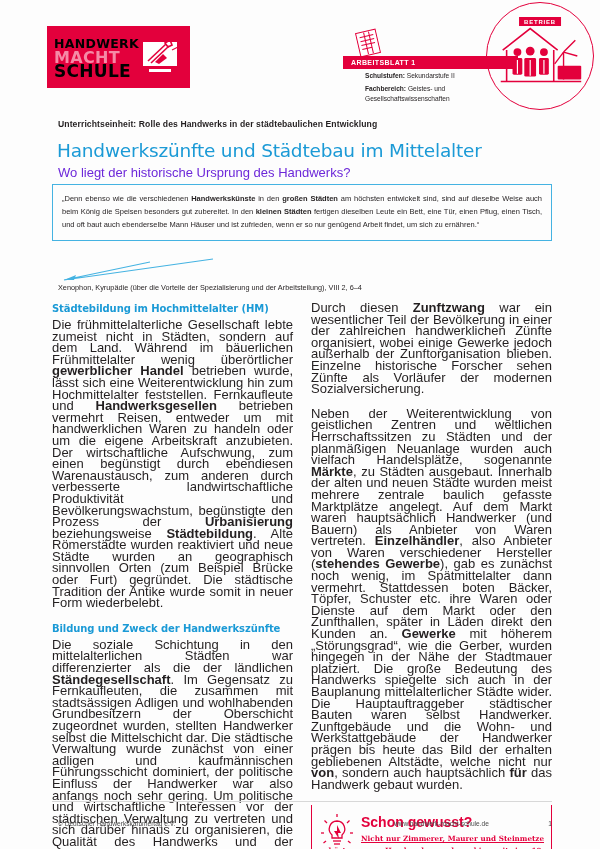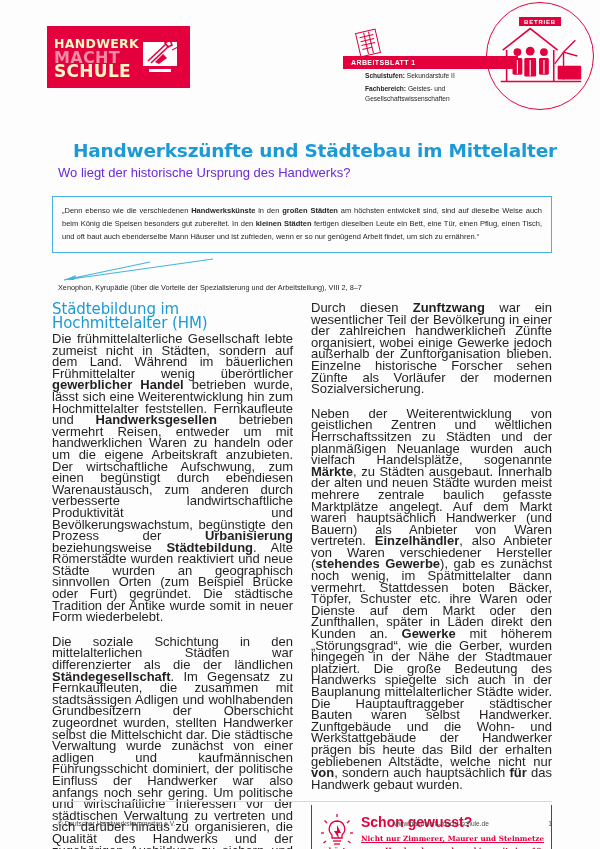--- a/index.html
+++ b/index.html
@@ -37,21 +37,21 @@
     padding: 0 7px;
   }
   .brand-words {
     display: flex;
     flex-direction: column;
     justify-content: center;
     gap: 1px;
     flex: 1;
   }
   .brand-line {
-    color: #fef9c3;
+    color: #000000;
     font-weight: bold;
     font-size: 12.5px;
     letter-spacing: 0.3px;
     line-height: 13px;
     font-family: "DejaVu Sans", sans-serif;
   }
   .brand-line.macht {
     color: #f58aa6;
     font-size: 16px;
   }
@@ -125,41 +125,41 @@
     position: absolute;
     left: 58px;
     top: 119px;
     font-size: 8.6px;
     font-weight: bold;
     color: #231f20;
     letter-spacing: .1px;
   }
   .main-title {
     position: absolute;
-    left: 73px;
+    left: 57px;
     top: 140px;
     font-size: 18.5px;
-    font-weight: bold;
+    font-weight: normal;
     color: #1b9ad6;
     letter-spacing: -.2px;
     font-family: "DejaVu Sans", sans-serif;
   }
   .sub-title {
     position: absolute;
     left: 58px;
     top: 165px;
     font-size: 13px;
     color: #6d28d9;
   }
 
   
   .quote-box {
     position: absolute;
     left: 52px;
-    top: 196px;
+    top: 184px;
     width: 500px;
     border: 1.2px solid #45b3e2;
     padding: 8px 9px 9px 9px;
   }
   .quote-text {
     font-size: 7.5px;
     line-height: 12.8px;
     color: #231f20;
     text-align: justify;
   }
@@ -186,22 +186,22 @@
     left: 52px;
     top: 302px;
     width: 500px;
     display: flex;
     gap: 18px;
   }
   .col { width: 241px; }
 
   h2.sec {
     color: #1b9ad6;
-    font-size: 15px;
-    font-weight: normal;
+    font-size: 10px;
+    font-weight: bold;
     line-height: 14px;
     margin-bottom: 3px;
     font-family: "DejaVu Sans", sans-serif;
     letter-spacing: -.1px;
   }
   .body-text {
     font-size: 13px;
     line-height: 11.6px;
     color: #231f20;
     text-align: justify;
@@ -381,40 +381,42 @@
         </g>
         <g stroke="#ffffff" stroke-width="1.2" fill="none">
           <path d="M31 58 v14"></path>
             <path d="M44 58 v16"></path>
             <path d="M58 58 v14"></path>
         </g>
       </svg>
     </div>
   </div>
 
+  <div class="unit-line">Unterrichtseinheit: Rolle des Handwerks in der städtebaulichen Entwicklung</div>
   <div class="main-title">Handwerkszünfte und Städtebau im Mittelalter</div>
   <div class="sub-title">Wo liegt der historische Ursprung des Handwerks?</div>
 
   <div class="quote-box">
     <div class="quote-text">„Denn ebenso wie die verschiedenen <b>Handwerkskünste</b> in den <b>großen Städten</b> am höchsten entwickelt sind, sind auf dieselbe Weise auch beim König die Speisen besonders gut zubereitet. In den <b>kleinen Städten</b> fertigen dieselben Leute ein Bett, eine Tür, einen Pflug, einen Tisch, und oft baut auch ebenderselbe Mann Häuser und ist zufrieden, wenn er so nur genügend Arbeit findet, um sich zu ernähren.“</div>
   </div>
   <div class="quote-tail">
     <svg viewBox="0 0 160 25" width="160" height="25" aria-hidden="true">
       <path d="M155 1 L6 22 L92 4" fill="none" stroke="#45b3e2" stroke-width="1.2"></path>
       <path d="M6 22 L18 17 L16 22 Z" fill="#45b3e2"></path>
     </svg>
   </div>
-  <div class="quote-source">Xenophon, Kyrupädie (über die Vorteile der Spezialisierung und der Arbeitsteilung), VIII 2, 8–7</div>
+  <div class="quote-source">Xenophon, Kyrupädie (über die Vorteile der Spezialisierung und der Arbeitsteilung), VIII 2, 6–4</div>
 
   <div class="cols">
 
     <div class="col">
       <h2 class="sec">Städtebildung im Hochmittelalter (HM)</h2>
       <div class="body-text">Die frühmittelalterliche Gesellschaft lebte zumeist nicht in Städten, sondern auf dem Land. Während im bäuerlichen Frühmittelalter wenig überörtlicher <b>gewerblicher Handel</b> betrieben wurde, lässt sich eine Weiterentwicklung hin zum Hochmittelalter feststellen. Fernkaufleute und <b>Handwerksgesellen</b> betrieben vermehrt Reisen, entweder um mit handwerklichen Waren zu handeln oder um die eigene Arbeitskraft anzubieten. Der wirtschaftliche Aufschwung, zum einen begünstigt durch ebendiesen Warenaustausch, zum anderen durch verbesserte landwirtschaftliche Produktivität und Bevölkerungswachstum, begünstigte den Prozess der <b>Urbanisierung</b> beziehungsweise <b>Städtebildung</b>. Alte Römerstädte wurden reaktiviert und neue Städte wurden an geographisch sinnvollen Orten (zum Beispiel Brücke oder Furt) gegründet. Die städtische Tradition der Antike wurde somit in neuer Form wiederbelebt.</div>
       <div class="gap"></div>
+      <h2 class="sec">Bildung und Zweck der Handwerkszünfte</h2>
       <div class="body-text">Die soziale Schichtung in den mittelalterlichen Städten war differenzierter als die der ländlichen <b>Ständegesellschaft</b>. Im Gegensatz zu Fernkaufleuten, die zusammen mit stadtsässigen Adligen und wohlhabenden Grundbesitzern der Oberschicht zugeordnet wurden, stellten Handwerker selbst die Mittelschicht dar. Die städtische Verwaltung wurde zunächst von einer adligen und kaufmännischen Führungsschicht dominiert, der politische Einfluss der Handwerker war also anfangs noch sehr gering. Um politische und wirtschaftliche Interessen vor der städtischen Verwaltung zu vertreten und sich darüber hinaus zu organisieren, die Qualität des Handwerks und der zugehörigen Ausbildung zu sichern und gegenseitige Konkurrenzverhältnisse zu verhindern, schloss man sich zu sogenannten <b>Zünften</b> zusammen. Die Ausübung handwerklicher Tätigkeiten war rechtlich an die Mitgliedschaft in einer Zunft gebunden.</div>
     </div>
 
     <div class="col">
       <div class="body-text">Durch diesen <b>Zunftzwang</b> war ein wesentlicher Teil der Bevölkerung in einer der zahlreichen handwerklichen Zünfte organisiert, wobei einige Gewerke jedoch außerhalb der Zunftorganisation blieben. Einzelne historische Forscher sehen Zünfte als Vorläufer der modernen Sozialversicherung.</div>
       <div class="gap"></div>
       <div class="body-text">Neben der Weiterentwicklung von geistlichen Zentren und weltlichen Herrschaftssitzen zu Städten und der planmäßigen Neuanlage wurden auch vielfach Handelsplätze, sogenannte <b>Märkte</b>, zu Städten ausgebaut. Innerhalb der alten und neuen Städte wurden meist mehrere zentrale baulich gefasste Marktplätze angelegt. Auf dem Markt waren hauptsächlich Handwerker (und Bauern) als Anbieter von Waren vertreten. <b>Einzelhändler</b>, also Anbieter von Waren verschiedener Hersteller (<b>stehendes Gewerbe</b>), gab es zunächst noch wenig, im Spätmittelalter dann vermehrt. Stattdessen boten Bäcker, Töpfer, Schuster etc. ihre Waren oder Dienste auf dem Markt oder den Zunfthallen, später in Läden direkt den Kunden an. <b>Gewerke</b> mit höherem „Störungsgrad“, wie die Gerber, wurden hingegen in der Nähe der Stadtmauer platziert. Die große Bedeutung des Handwerks spiegelte sich auch in der Bauplanung mittelalterlicher Städte wider. Die Hauptauftraggeber städtischer Bauten waren selbst Handwerker. Zunftgebäude und die Wohn- und Werkstattgebäude der Handwerker prägen bis heute das Bild der erhalten gebliebenen Altstädte, welche nicht nur <b>von</b>, sondern auch hauptsächlich <b>für</b> das Handwerk gebaut wurden.</div>
 
       <div class="know-box">
         <div class="bulb">

